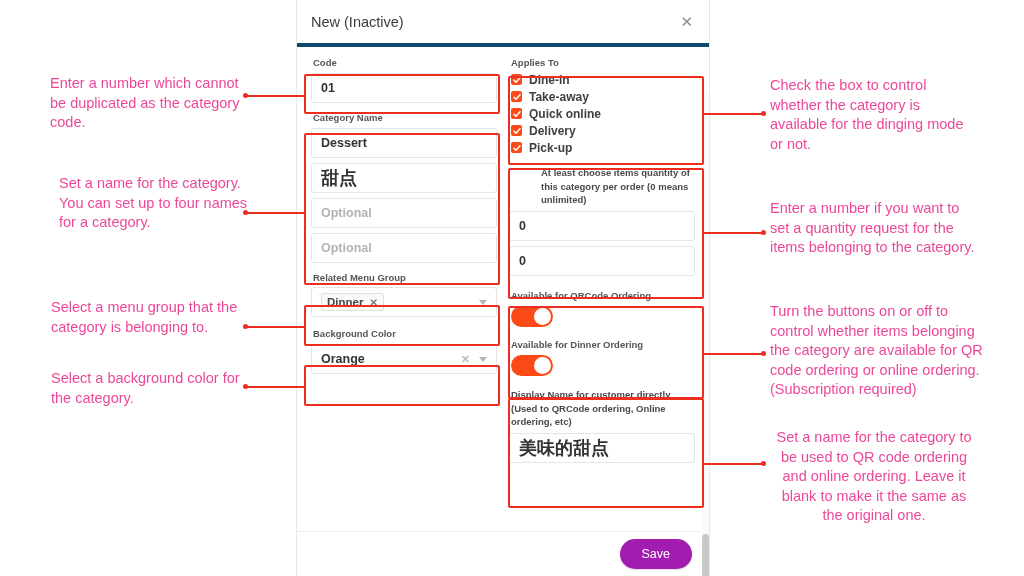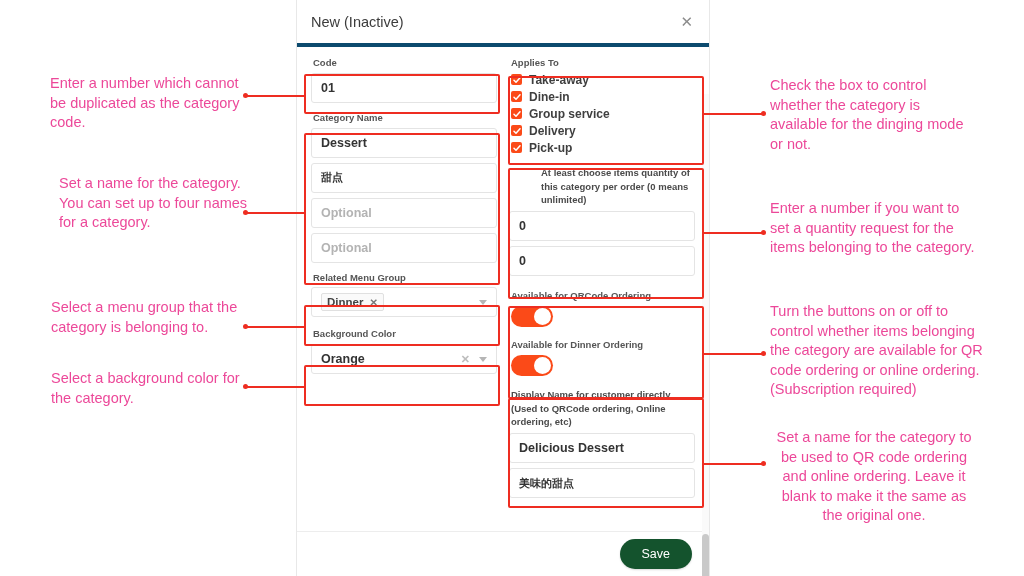--- a/index.html
+++ b/index.html
@@ -31,21 +31,21 @@
     display:flex;
     padding:10px 8px 0 8px;box-sizing:border-box;
   }
   .col{width:50%;box-sizing:border-box;padding:0 6px;font-weight:bold;}
   .modal-footer{
     height:45px;border-top:1px solid #ededed;
     display:flex;align-items:center;justify-content:flex-end;
     padding-right:17px;box-sizing:border-box;
   }
   .save-btn{
-    background:#14532d;color:#fff;border:none;
+    background:#a21caf;color:#fff;border:none;
     border-radius:18px;padding:8px 22px;font-size:12.5px;
     cursor:pointer;font-family:"Liberation Sans",sans-serif;
     box-shadow:0 1px 2px rgba(0,0,0,.15);
   }
   
   .scroll-track{
     position:absolute;right:0;top:47px;width:7px;height:484px;background:#fafafa;
   }
   .scroll-thumb{
     position:absolute;right:0px;top:440px;width:7px;height:85px;background:#c9c9c9;border-radius:4px;
@@ -53,21 +53,21 @@
   
   .fld-label{font-size:9.5px;color:#555;margin:0 0 3px 2px;line-height:1.35;}
   .helper{font-size:9.5px;color:#4a4a4a;line-height:1.45;margin:0 0 4px 2px;}
   .inp{
     height:30px;box-sizing:border-box;width:100%;
     border:1px solid #e4e4e4;border-radius:3px;background:#fff;
     display:flex;align-items:center;padding:0 9px;
     font-size:12.5px;color:#333;margin-bottom:5px;
   }
   .inp.ph{color:#b3b3b3;}
-  .inp.cn{font-size:11px;}
+  .inp.cn{font-size:18px;}
   .select{
     justify-content:space-between;
     gap:43px;
   }
   .chip{
     border:1px solid #e0e0e0;background:#fafafa;border-radius:2px;
     font-size:11.5px;color:#444;padding:2px 5px;display:flex;align-items:center;gap:6px;
   }
   .chip .x{color:#777;font-size:10px;}
   .sel-right{display:flex;align-items:center;gap:9px;color:#bdbdbd;font-size:11px;}
@@ -150,37 +150,37 @@
     <div class="col">
 
       <div class="fld-label">Applies To</div>
 
       <div class="chk-row">
         <span class="chk">
           <svg width="8" height="8" viewBox="0 0 8 8">
               <path d="M1 4.2 L3 6.2 L7 1.8" stroke="#fff" stroke-width="1.5" fill="none" stroke-linecap="round" stroke-linejoin="round"></path>
             </svg>
         </span>
+        <span class="chk-lbl">Dine-in</span>
+      </div>
+      <div class="chk-row">
+        <span class="chk">
+          <svg width="8" height="8" viewBox="0 0 8 8">
+              <path d="M1 4.2 L3 6.2 L7 1.8" stroke="#fff" stroke-width="1.5" fill="none" stroke-linecap="round" stroke-linejoin="round"></path>
+            </svg>
+        </span>
         <span class="chk-lbl">Take-away</span>
       </div>
       <div class="chk-row">
         <span class="chk">
           <svg width="8" height="8" viewBox="0 0 8 8">
               <path d="M1 4.2 L3 6.2 L7 1.8" stroke="#fff" stroke-width="1.5" fill="none" stroke-linecap="round" stroke-linejoin="round"></path>
             </svg>
         </span>
-        <span class="chk-lbl">Dine-in</span>
-      </div>
-      <div class="chk-row">
-        <span class="chk">
-          <svg width="8" height="8" viewBox="0 0 8 8">
-              <path d="M1 4.2 L3 6.2 L7 1.8" stroke="#fff" stroke-width="1.5" fill="none" stroke-linecap="round" stroke-linejoin="round"></path>
-            </svg>
-        </span>
-        <span class="chk-lbl">Group service</span>
+        <span class="chk-lbl">Quick online</span>
       </div>
       <div class="chk-row">
         <span class="chk">
           <svg width="8" height="8" viewBox="0 0 8 8">
               <path d="M1 4.2 L3 6.2 L7 1.8" stroke="#fff" stroke-width="1.5" fill="none" stroke-linecap="round" stroke-linejoin="round"></path>
             </svg>
         </span>
         <span class="chk-lbl">Delivery</span>
       </div>
       <div class="chk-row">
@@ -201,21 +201,20 @@
       <div class="toggle">
           <span class="knob"></span>
         </div>
 
       <div class="fld-label">Available for Dinner Ordering</div>
       <div class="toggle">
           <span class="knob"></span>
         </div>
 
       <div class="helper" style="margin-top:2px;">Display Name for customer directly (Used to QRCode ordering, Online ordering, etc)</div>
-      <div class="inp">Delicious Dessert</div>
       <div class="inp cn">美味的甜点</div>
 
     </div>
 
     <div class="scroll-track">
       <div class="scroll-thumb"></div>
     </div>
   </div>
 
   <div class="modal-footer">

